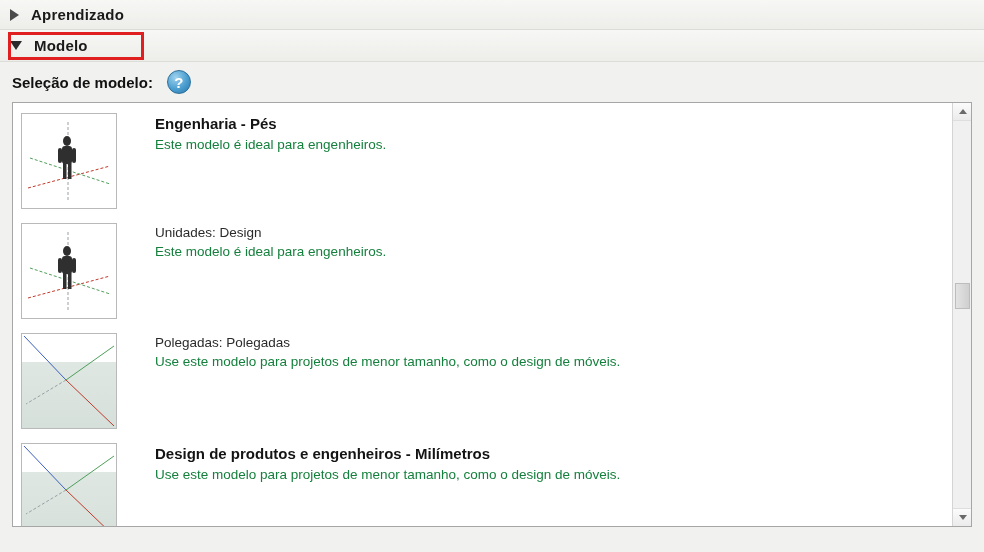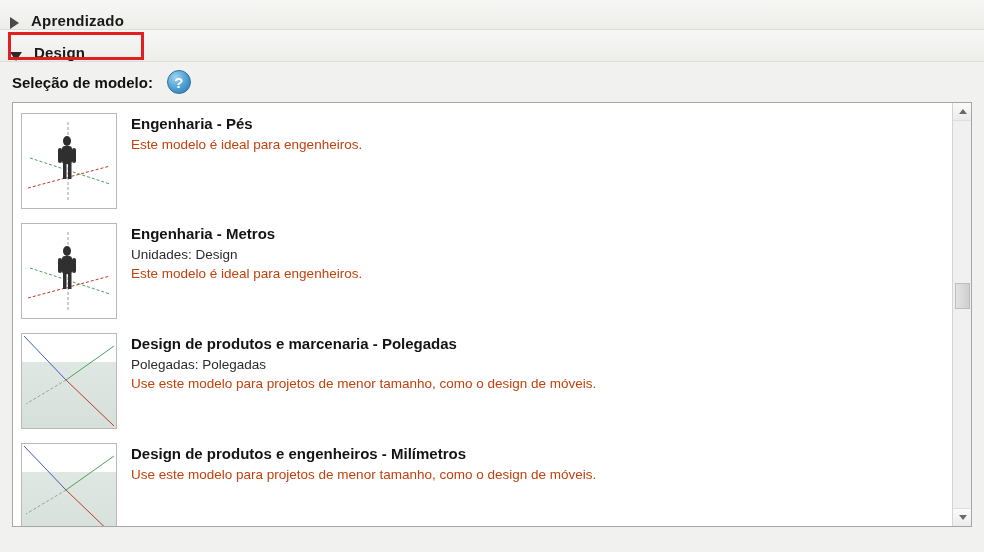--- a/index.html
+++ b/index.html
@@ -19,21 +19,21 @@
     height: 552px;
     background: #f1f1ef;
     box-sizing: border-box;
   }
 
   
   .section-header {
     position: relative;
     height: 32px;
     display: flex;
-    align-items: flex-end;
+    align-items: center;
     padding-left: 10px;
     box-sizing: border-box;
     background: linear-gradient(to bottom, #f7f7f5 0%, #ededea 100%);
     border-bottom: 1px solid #dcdcd8;
   }
   .section-header.first {
     height: 30px;
   }
   .triangle {
     width: 0;
@@ -113,20 +113,21 @@
     left: 0;
     top: 0;
     right: 19px;
     bottom: 0;
     overflow: hidden;
   }
   .list-item {
     display: flex;
     padding: 10px 0 4px 8px;
     box-sizing: border-box;
+    gap: 24px;
   }
   .thumb {
     width: 96px;
     height: 96px;
     flex: 0 0 auto;
     border: 1px solid #b9b9b9;
     background: #ffffff;
     margin-right: 14px;
     position: relative;
     overflow: hidden;
@@ -148,21 +149,21 @@
     white-space: nowrap;
   }
   .item-units {
     font-size: 13.5px;
     color: #2b2b2b;
     margin-bottom: 4px;
     white-space: nowrap;
   }
   .item-desc {
     font-size: 13.5px;
-    color: #c2410c;
+    color: #15803d;
     white-space: nowrap;
   }
 
   
   .scrollbar {
     position: absolute;
     top: 0;
     right: 0;
     width: 19px;
     height: 100%;
@@ -223,21 +224,21 @@
 
 <div class="app">
 
   <div class="section-header first">
     <span class="triangle right"></span>
     <span class="section-title">Aprendizado</span>
   </div>
 
   <div class="section-header">
     <span class="triangle down"></span>
-    <span class="section-title">Design</span>
+    <span class="section-title">Modelo</span>
     <span class="highlight-box"></span>
   </div>
 
   <div class="label-row">
     <span class="caption">Seleção de modelo:</span>
     <span class="help-icon">?</span>
   </div>
 
   <div class="list-panel">
     <div class="list-scroll">
@@ -274,37 +275,35 @@
               <ellipse cx="45" cy="27" rx="4" ry="5"></ellipse>
               <rect x="40" y="32" width="10" height="18" rx="3"></rect>
               <rect x="41" y="49" width="3.5" height="16"></rect>
               <rect x="46" y="49" width="3.5" height="16"></rect>
               <rect x="36" y="34" width="4" height="15" rx="2"></rect>
               <rect x="50" y="34" width="4" height="15" rx="2"></rect>
             </g>
           </svg>
         </div>
         <div class="item-text">
-          <div class="item-title">Engenharia - Metros</div>
           <div class="item-units">Unidades: Design</div>
           <div class="item-desc">Este modelo é ideal para engenheiros.</div>
         </div>
       </div>
 
       <div class="list-item">
         <div class="thumb ground">
           <svg width="94" height="94" viewBox="0 0 94 94">
             <line x1="2" y1="2" x2="44" y2="46" stroke="#3b5fc0" stroke-width="1"></line>
             <line x1="44" y1="46" x2="92" y2="12" stroke="#4f9f5a" stroke-width="1"></line>
             <line x1="44" y1="46" x2="92" y2="92" stroke="#c0392b" stroke-width="1"></line>
             <line x1="44" y1="46" x2="4" y2="70" stroke="#9aa0a6" stroke-width="1" stroke-dasharray="3,2"></line>
           </svg>
         </div>
         <div class="item-text">
-          <div class="item-title">Design de produtos e marcenaria - Polegadas</div>
           <div class="item-units">Polegadas: Polegadas</div>
           <div class="item-desc">Use este modelo para projetos de menor tamanho, como o design de móveis.</div>
         </div>
       </div>
 
       <div class="list-item">
         <div class="thumb ground">
           <svg width="94" height="94" viewBox="0 0 94 94">
             <line x1="2" y1="2" x2="44" y2="46" stroke="#3b5fc0" stroke-width="1"></line>
             <line x1="44" y1="46" x2="92" y2="12" stroke="#4f9f5a" stroke-width="1"></line>

